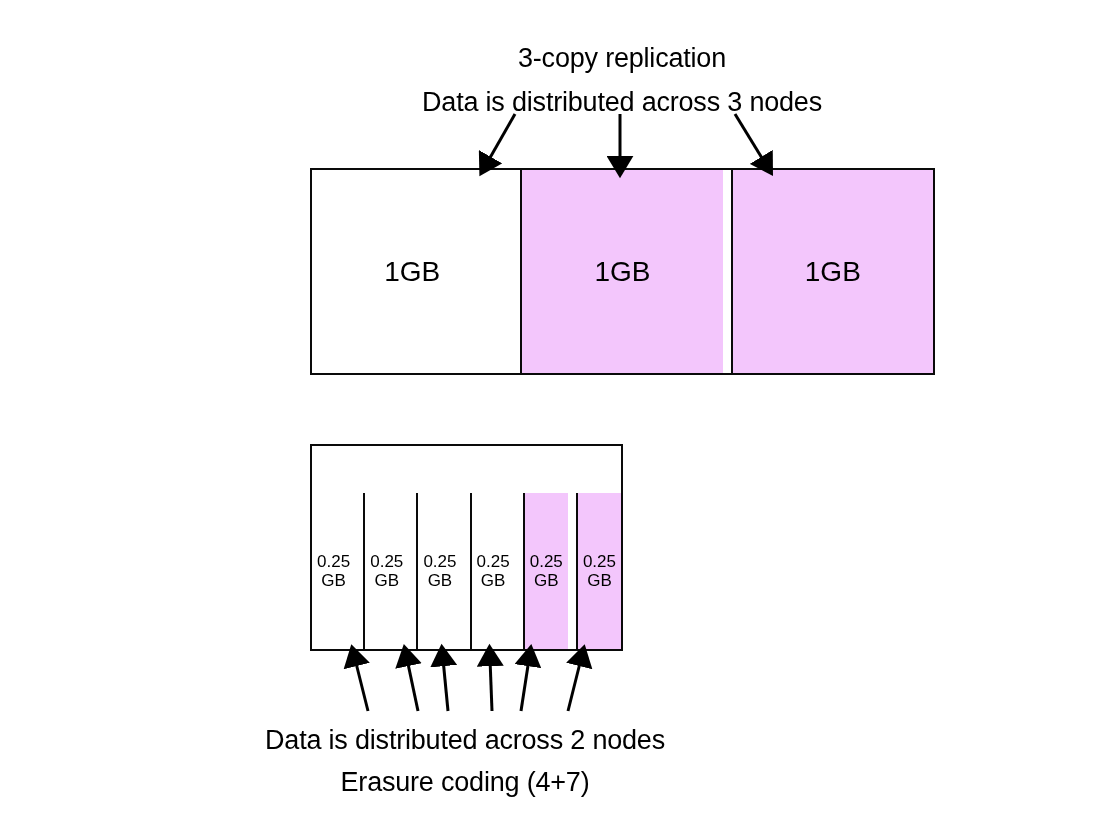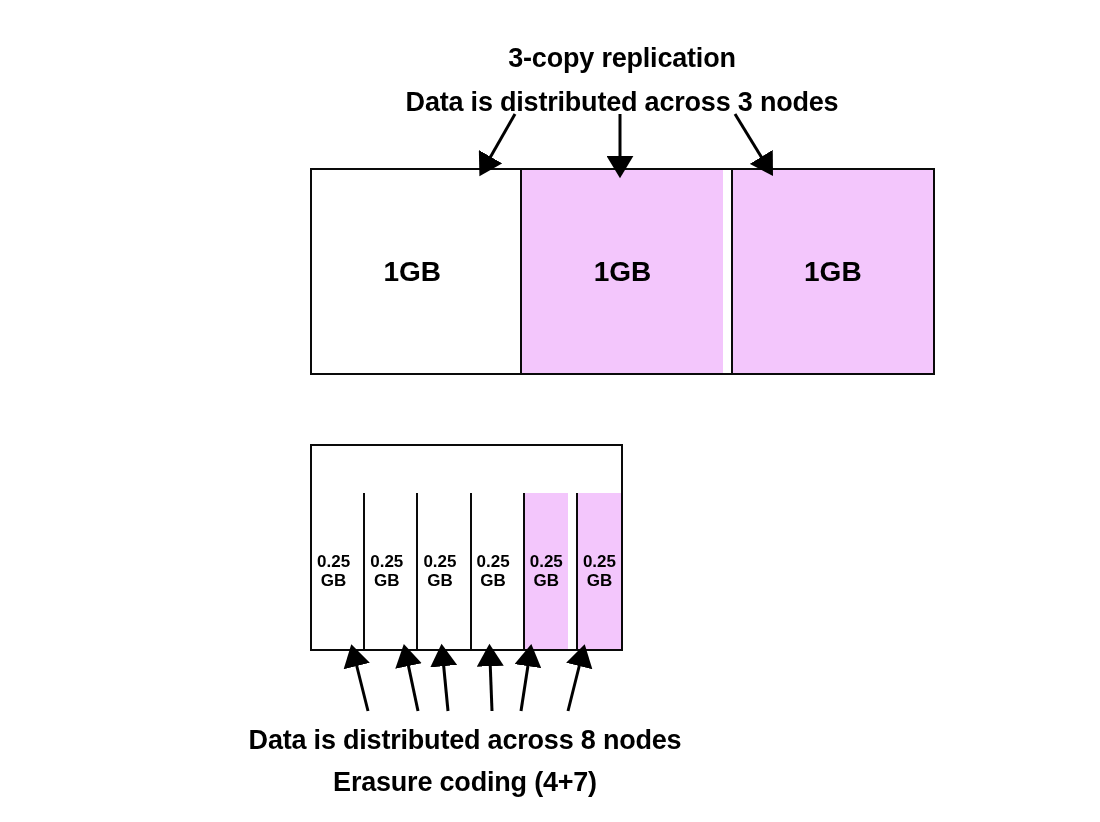--- a/index.html
+++ b/index.html
@@ -14,21 +14,20 @@
     overflow: hidden;
     font-family: "Liberation Sans", sans-serif;
     color: #000000;
   }
 
   .stage {
     position: absolute;
     left: 0; top: 0;
     width: 1100px;
     height: 822px;
-    font-weight: bold;
   }
 
   .caption {
     position: absolute;
     text-align: center;
     white-space: nowrap;
     color: #000000;
     font-family: "Liberation Sans", sans-serif;
     letter-spacing: -0.2px;
   }
@@ -158,21 +157,21 @@
       <span class="label">0.25
 GB</span>
     </div>
     <div class="cell pink">
       <span class="label">0.25
 GB</span>
     </div>
   </div>
 
   <div class="caption" id="bottom-caption-block">
-    <div>Data is distributed across 8 nodes</div>
+    <div>Data is distributed across 2 nodes</div>
     <div>Erasure coding (4+7)</div>
   </div>
 
   <svg class="arrow-layer" viewBox="0 0 1100 822" width="1100" height="822">
     <defs>
       <marker id="head-down" markerWidth="9" markerHeight="9" refX="2.4" refY="4.5" orient="auto" markerUnits="strokeWidth">
         <path d="M0,0 L0,9 L7.5,4.5 z" fill="#000000"></path>
       </marker>
     </defs>
 

